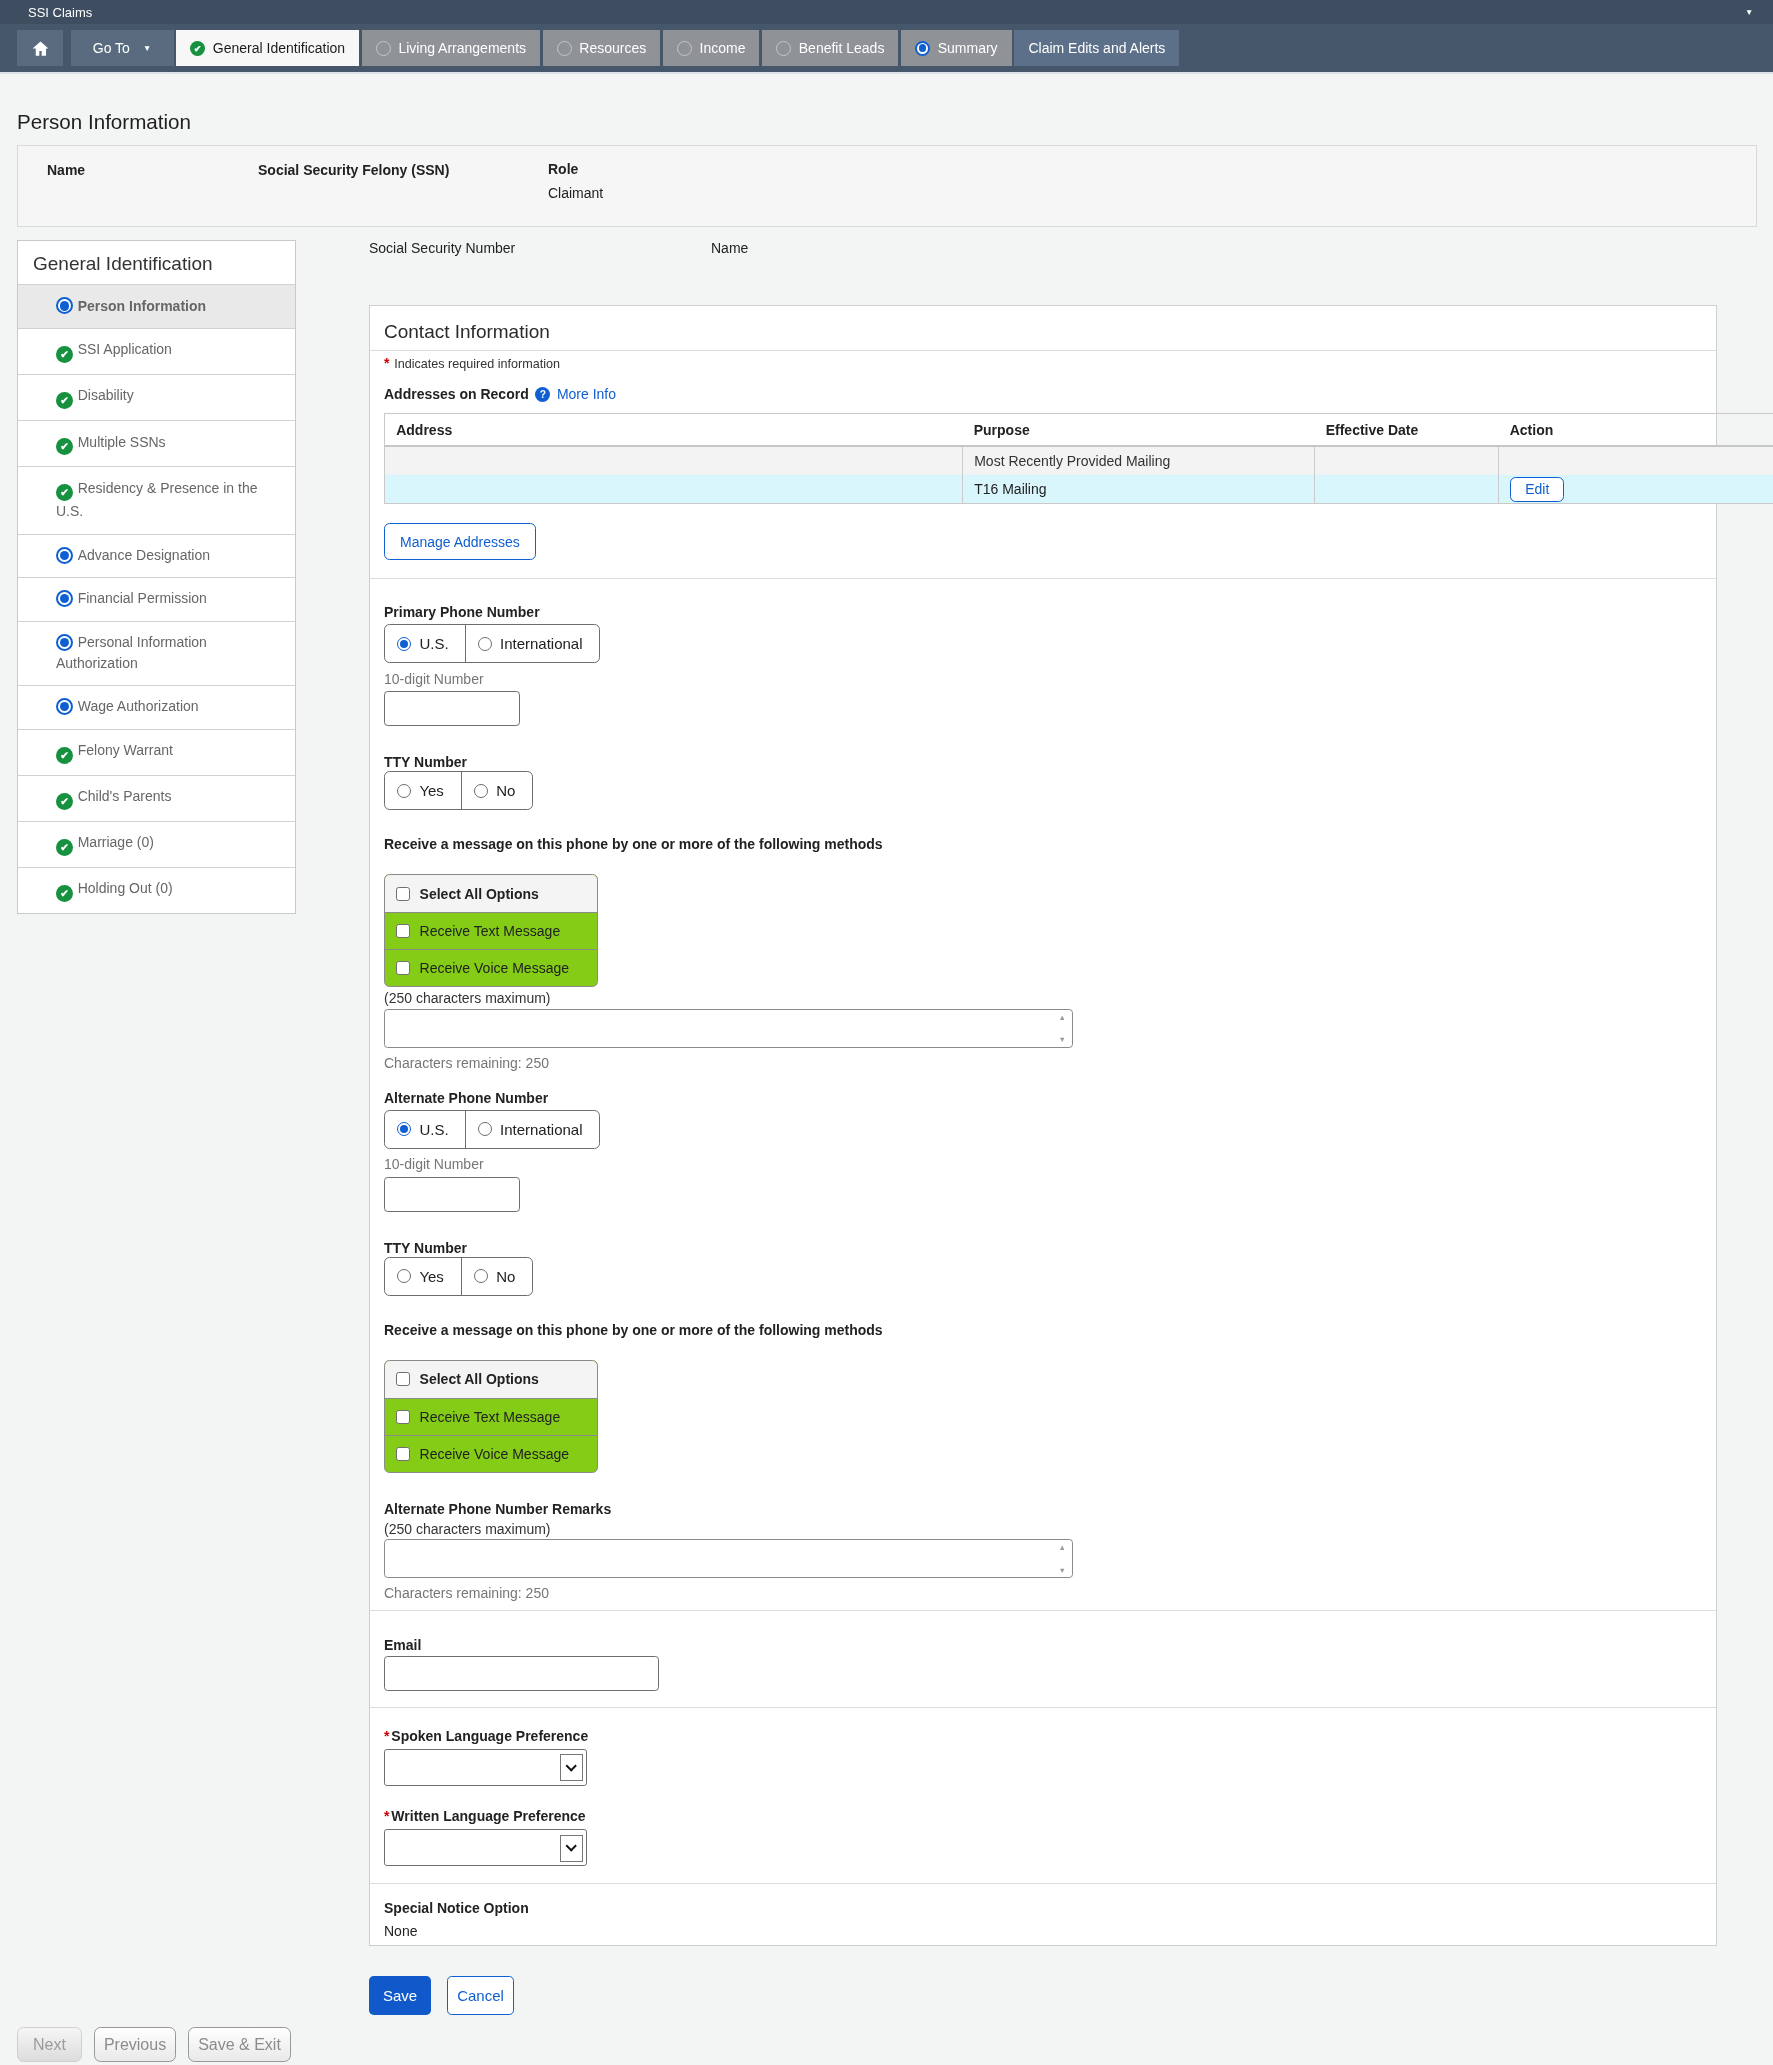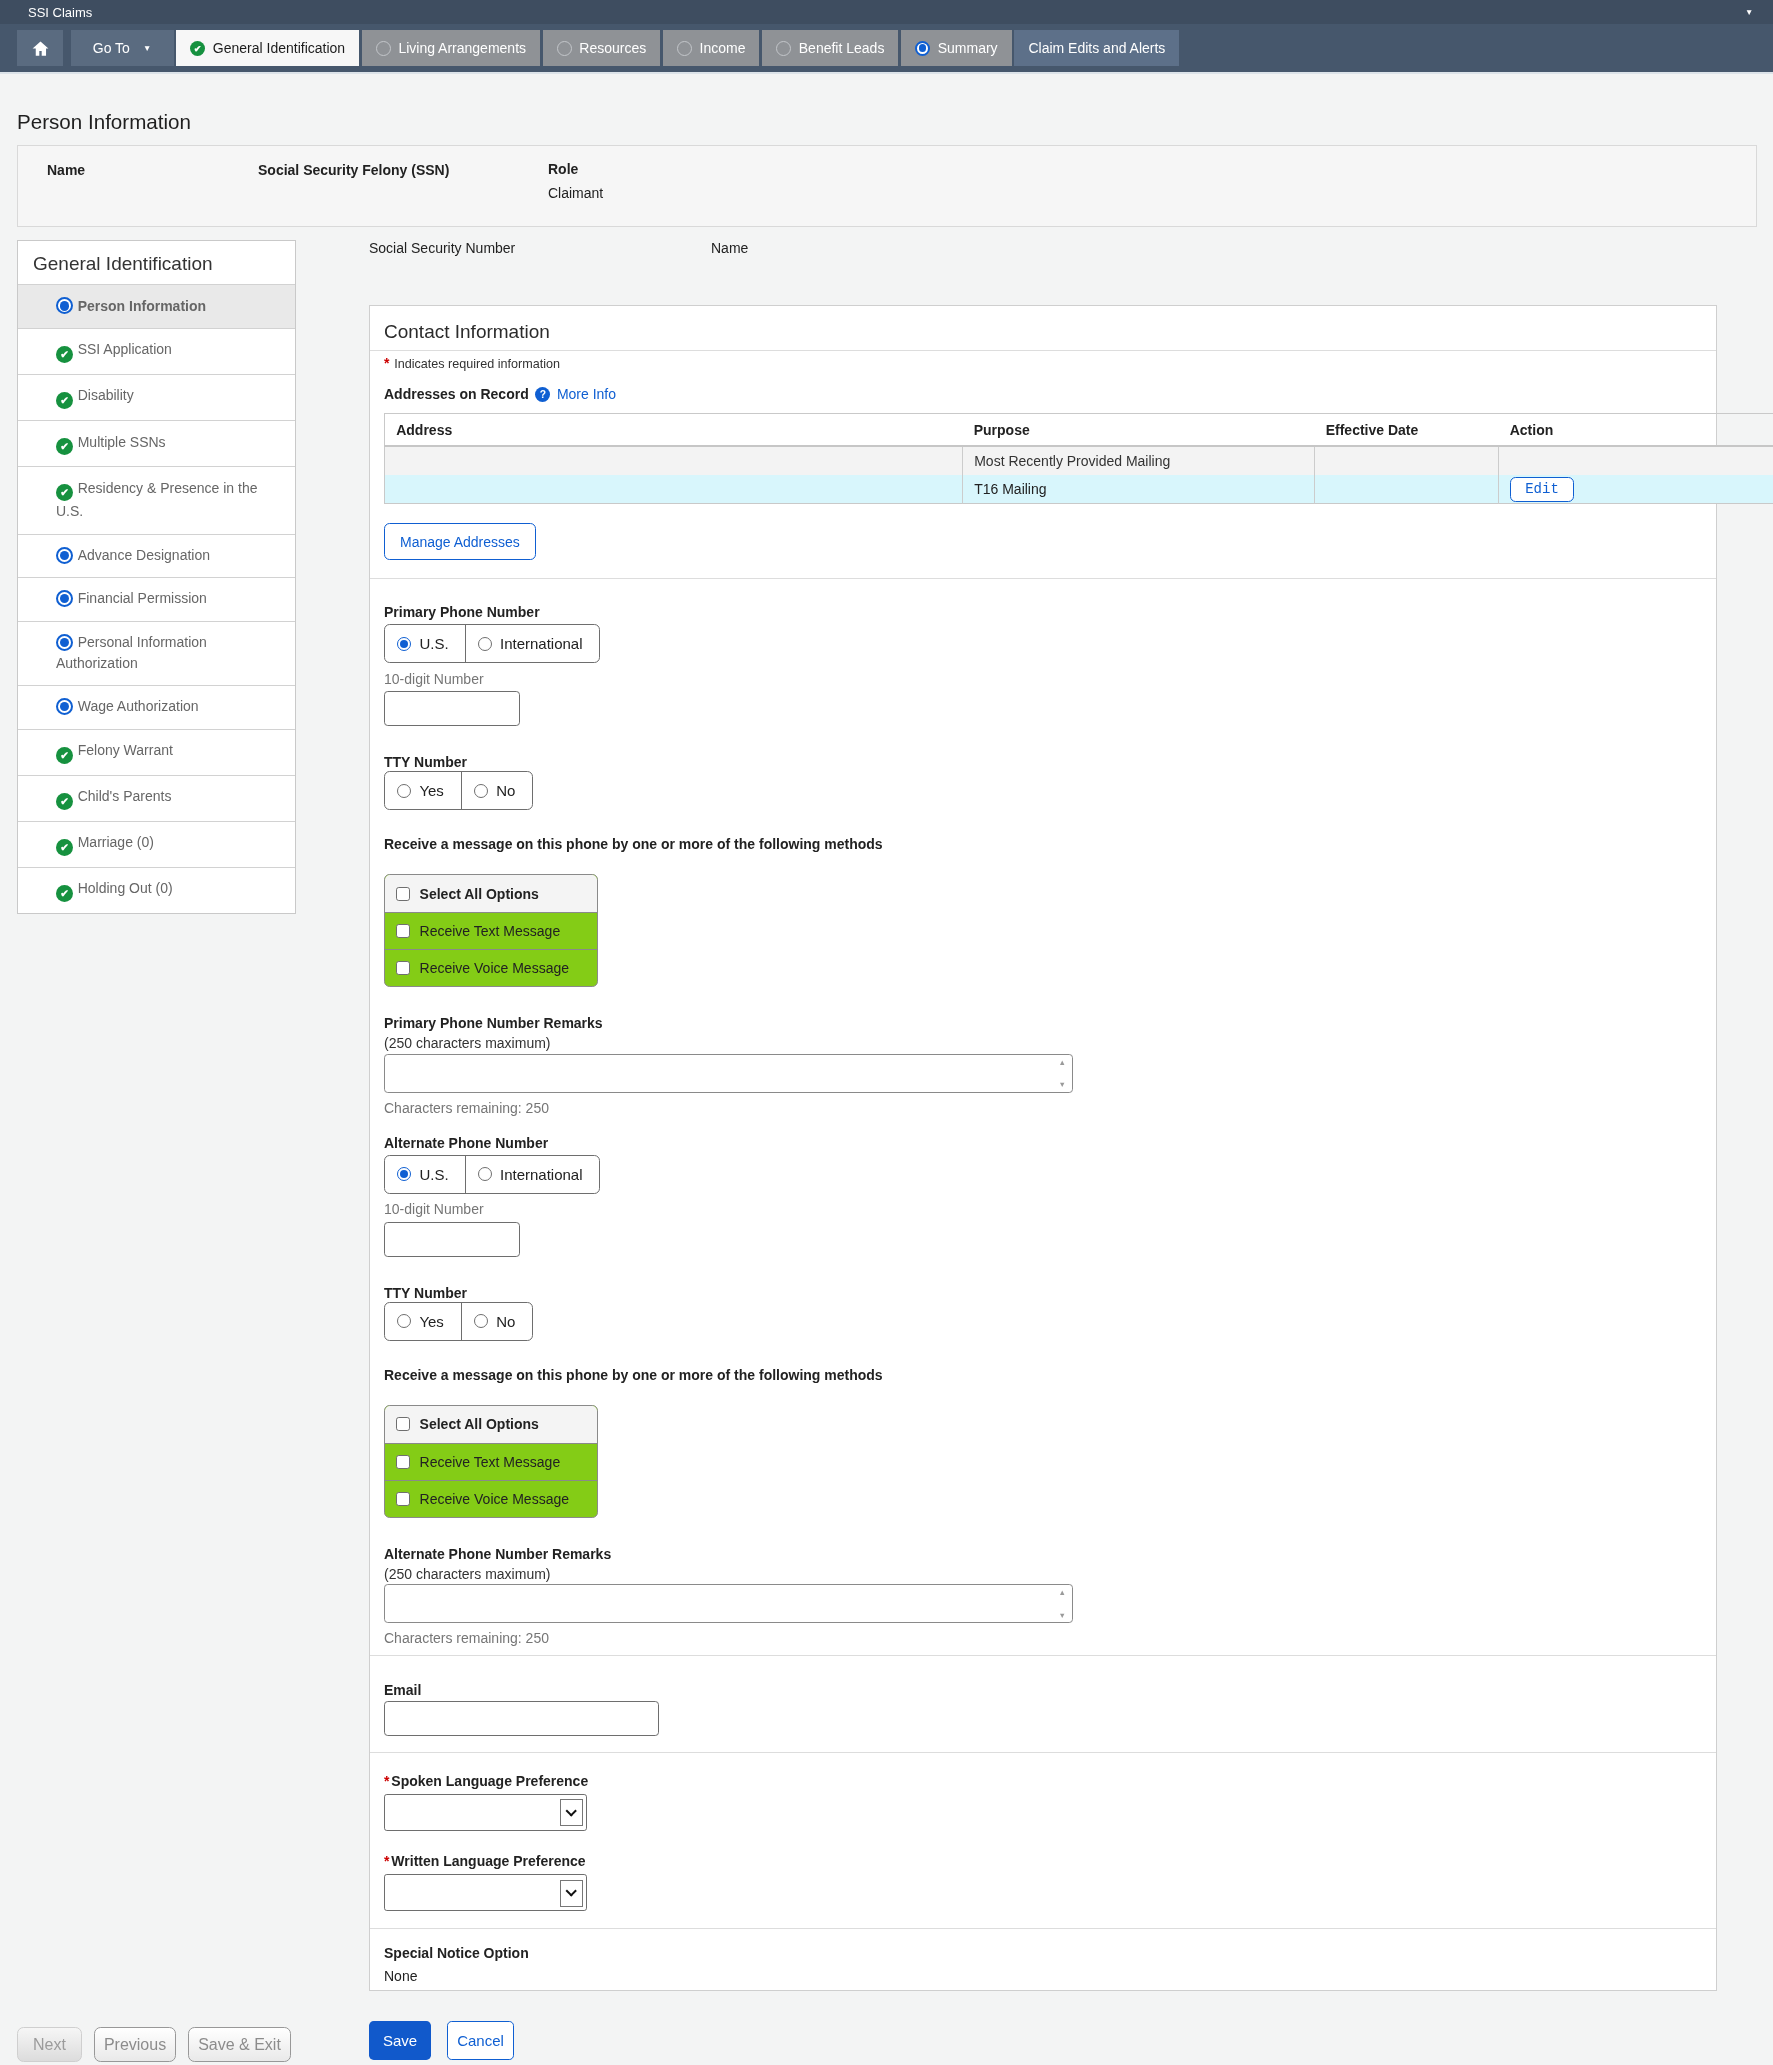--- a/index.html
+++ b/index.html
@@ -50,21 +50,21 @@
 .addr-row{margin-top:13px;display:flex;align-items:center;gap:6.6px;font-size:14px;line-height:19px}
 .addr-label{font-weight:bold}
 .help-icon{width:15px;height:15px;border-radius:50%;background:#0f5fd2;color:#fff;font-size:10.3px;font-weight:bold;display:inline-flex;align-items:center;justify-content:center}
 .more-info{color:#0f5fd2;text-decoration:none}
 .addr-table{margin-top:9.4px;width:1458px;border-collapse:collapse;table-layout:fixed;font-size:14px;border:0.9px solid #c9c9c9}
 .addr-table th{text-align:left;height:32px;padding-left:11.2px;border-bottom:2.8px solid #c6c6c6;font-size:14px}
 .addr-table td{height:29px;padding-left:11.2px;border-left:0.9px solid #ccc}
 .addr-table tr.row-gray td{background:#f3f3f3;color:#333}
 .addr-table tr.row-cyan td{background:#d8f6fc}
 .addr-table td:first-child{border-left:none}
-.edit-btn{display:inline-flex;align-items:center;justify-content:center;height:25px;padding:8px 14px;border:1.9px solid #0f5fd2;border-radius:5.6px;color:#0f5fd2;background:#fff;font-size:14px;cursor:pointer;font-family:Liberation Mono, monospace}
+.edit-btn{display:inline-flex;align-items:center;justify-content:center;height:25px;padding:8px 14px;border:1.9px solid #0f5fd2;border-radius:5.6px;color:#0f5fd2;background:#fff;font-size:14px;cursor:pointer;font-family:Liberation Sans, sans-serif}
 .manage-btn{margin:19px 0 0;padding:0 15px;height:37px;border:1.9px solid #0f5fd2;border-radius:5.6px;color:#0f5fd2;background:#fff;font-size:14px;cursor:pointer;font-family:inherit}
 .sec-addr{padding-bottom:18px}
 .blk-title{font-weight:bold;font-size:14px;line-height:17px}
 .mt-title1{margin-top:25px}
 .mt-title2{margin-top:18px}
 .seg{display:inline-flex;border:0.9px solid #6e6e6e;border-radius:5.6px;margin-top:2.8px;background:#fff}
 .seg-cell{display:flex;align-items:center;gap:8.4px;padding:0 16px 0 12px;height:37px;font-size:15px}
 .seg-cell + .seg-cell{border-left:0.9px solid #6e6e6e}
 .radio{width:14px;height:14px;border:1.9px solid #6f6f6f;border-radius:50%;position:relative;flex:none;background:#fff}
 .radio--on{border-color:#0f5fd2}
@@ -272,21 +272,20 @@
               </div>
             <div class="chk-row">
                 <span class="checkbox"></span>
                 <span>Receive Text Message</span>
               </div>
             <div class="chk-row">
                 <span class="checkbox"></span>
                 <span>Receive Voice Message</span>
               </div>
           </div>
-          <div class="blk-title remarks-label">Primary Phone Number Remarks</div>
           <div class="remarks-hint">(250 characters maximum)</div>
           <div class="ta">
               <div class="sb">
                 <span>▲</span>
                 <span>▼</span>
               </div>
             </div>
           <div class="chars">Characters remaining: 250</div>
 
           <div class="blk-title mt-title2">Alternate Phone Number</div>

